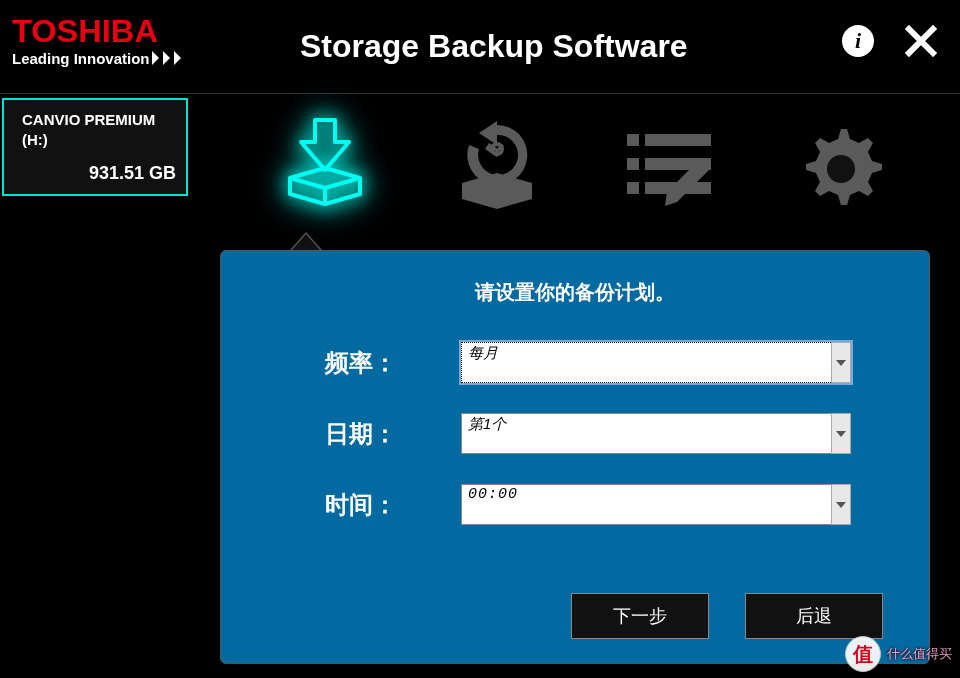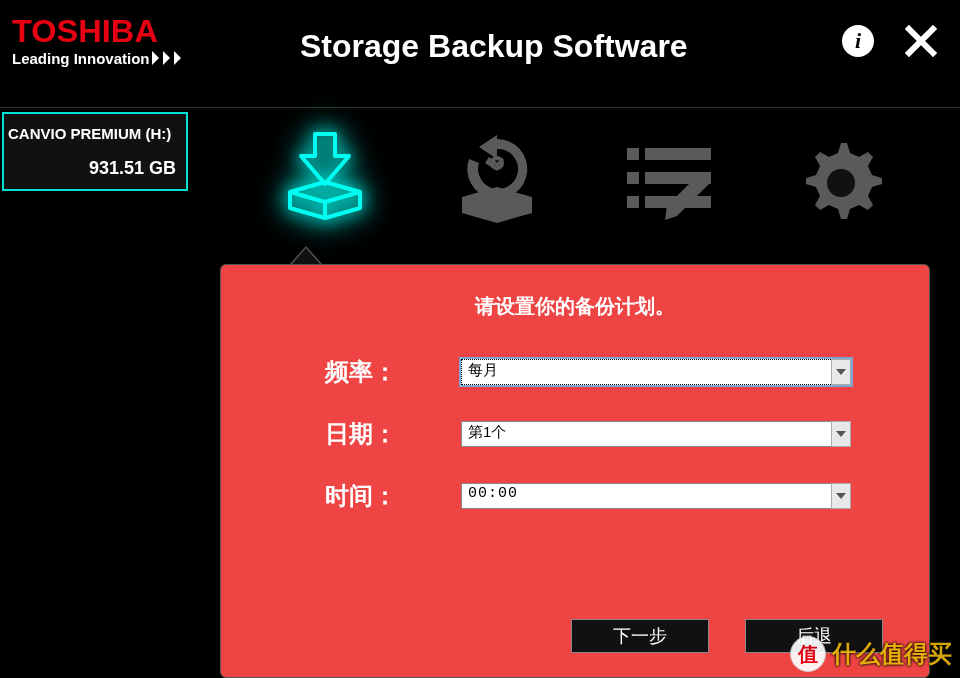--- a/index.html
+++ b/index.html
@@ -6,21 +6,21 @@
   body {
     width: 960px; height: 678px;
     background: #000;
     font-family: "Microsoft YaHei", "SimHei", Arial, sans-serif;
     color: #fff;
     overflow: hidden;
     position: relative;
   }
   
   .header {
-    height: 108px;
+    height: 94px;
     display: flex;
     align-items: flex-start;
     position: relative;
     border-bottom: 1px solid #333;
   }
   .brand {
     padding: 18px 10px 4px 12px;
   }
   .brand-logo {
     font-family: "Arial Black", Arial, sans-serif;
@@ -78,21 +78,21 @@
   }
   .sidebar {
     width: 190px;
     flex-shrink: 0;
     padding: 4px 0 0 2px;
   }
   .drive-card {
     width: 186px;
     border: 2px solid #00e2d3;
     background: #111;
-    padding: 10px 10px 10px 4px;
+    padding: 10px 10px 10px 18px;
     cursor: pointer;
   }
   .drive-name { font-size: 15px; font-weight: 700; line-height:1.3; }
   .drive-size { font-size: 18px; font-weight: 700; text-align: right; margin-top: 14px; }
 
   .main {
     flex: 1;
     position: relative;
     padding-left: 30px;
   }
@@ -128,21 +128,21 @@
     position:absolute; left:-14px; top:2px;
     width:0;height:0;
     border-left:14px solid transparent;
     border-right:14px solid transparent;
     border-bottom:16px solid #111;
   }
   .panel {
     position: absolute;
     left: 30px; right: 30px;
     top: 156px; bottom: 16px;
-    background: #ef4444;
+    background: #0369a1;
     border: 1px solid #555;
     border-radius: 6px;
     padding: 28px 40px 20px 40px;
   }
   .panel-title {
     text-align: center;
     font-size: 20px;
     font-weight: 600;
     margin-bottom: 36px;
   }
@@ -152,22 +152,23 @@
   }
   .form-label {
     width: 200px;
     text-align: center;
     font-size: 24px;
     font-weight: 600;
   }
   .select-wrap {
     flex:1;
     max-width: 390px;
-    height: 26px;
+    height: 41px;
     position: relative;
+    font-style: italic;
   }
   .select-wrap select, .select-fake {
     width:100%; height:100%;
     background:#fff; color:#000;
     border:1px solid #888;
     font-size:15px;
     padding: 1px 24px 1px 6px;
     appearance:none;
     font-family: inherit;
   }
@@ -185,21 +186,21 @@
   }
   .select-arrow svg{display:block;}
   .mono { font-family: "Courier New", monospace; letter-spacing:1px;}
 
   .buttons {
     position:absolute;
     bottom: 24px; right: 46px;
     display:flex; gap:36px;
   }
   .btn {
-    width: 138px; height: 34px;
+    width: 138px; height: 46px;
     background:#111;
     border:1px solid #888;
     color:#fff;
     font-size:18px;
     display:flex;align-items:center;justify-content:center;
     cursor:pointer;
   }
   
   .watermark {
     position:absolute;
@@ -208,21 +209,21 @@
     opacity:0.92;
   }
   .wm-badge{
     width:36px;height:36px;border-radius:50%;
     background:#fff;color:#e60012;
     font-weight:800;font-size:20px;
     display:flex;align-items:center;justify-content:center;
     border:1px solid #ccc;
   }
   .wm-text{
-    font-size:24px;font-weight:700;color:#eab308;
+    font-size:13px;font-weight:400;color:#f9a8d4;
     text-shadow:0 0 3px #000,0 0 3px #000;
   }
 </style>
 </head>
 <body>
 
 <div class="header">
   <div class="brand">
     <div class="brand-logo">TOSHIBA</div>
     <div class="brand-tag">

